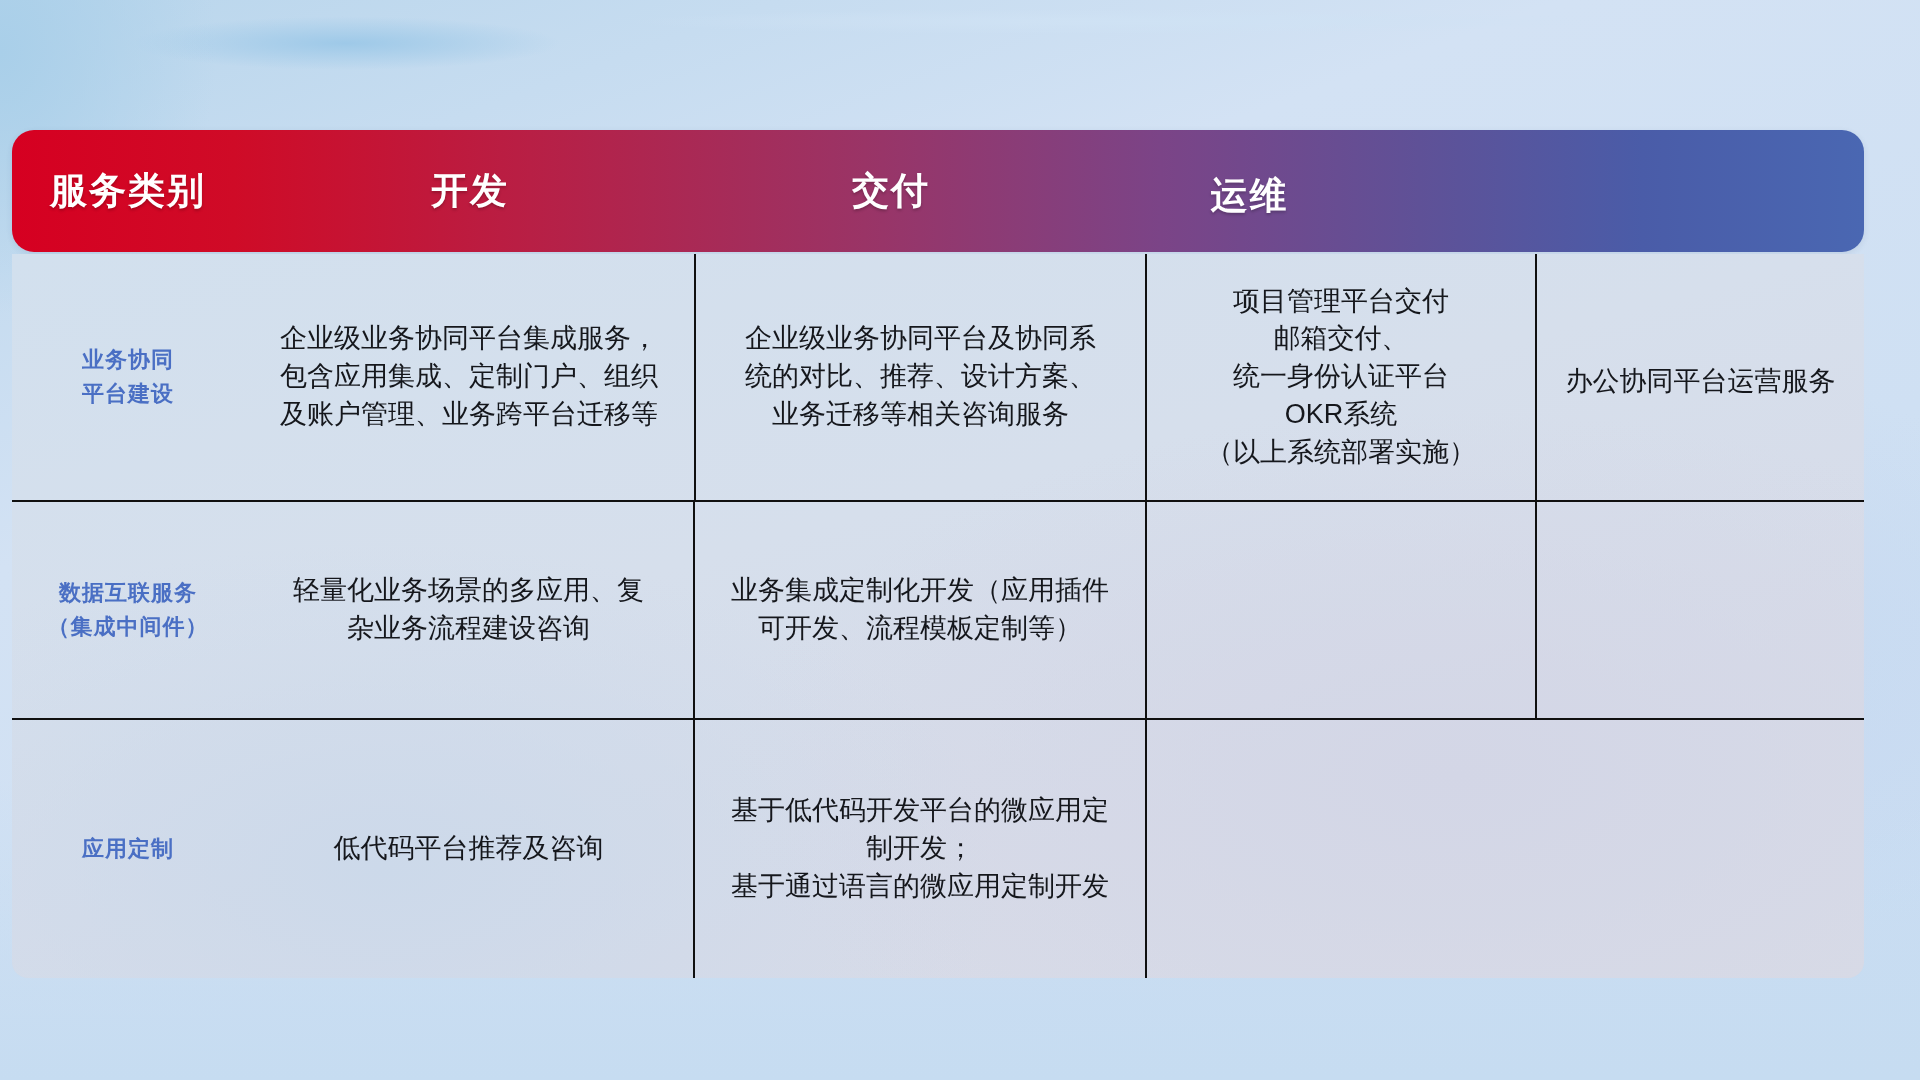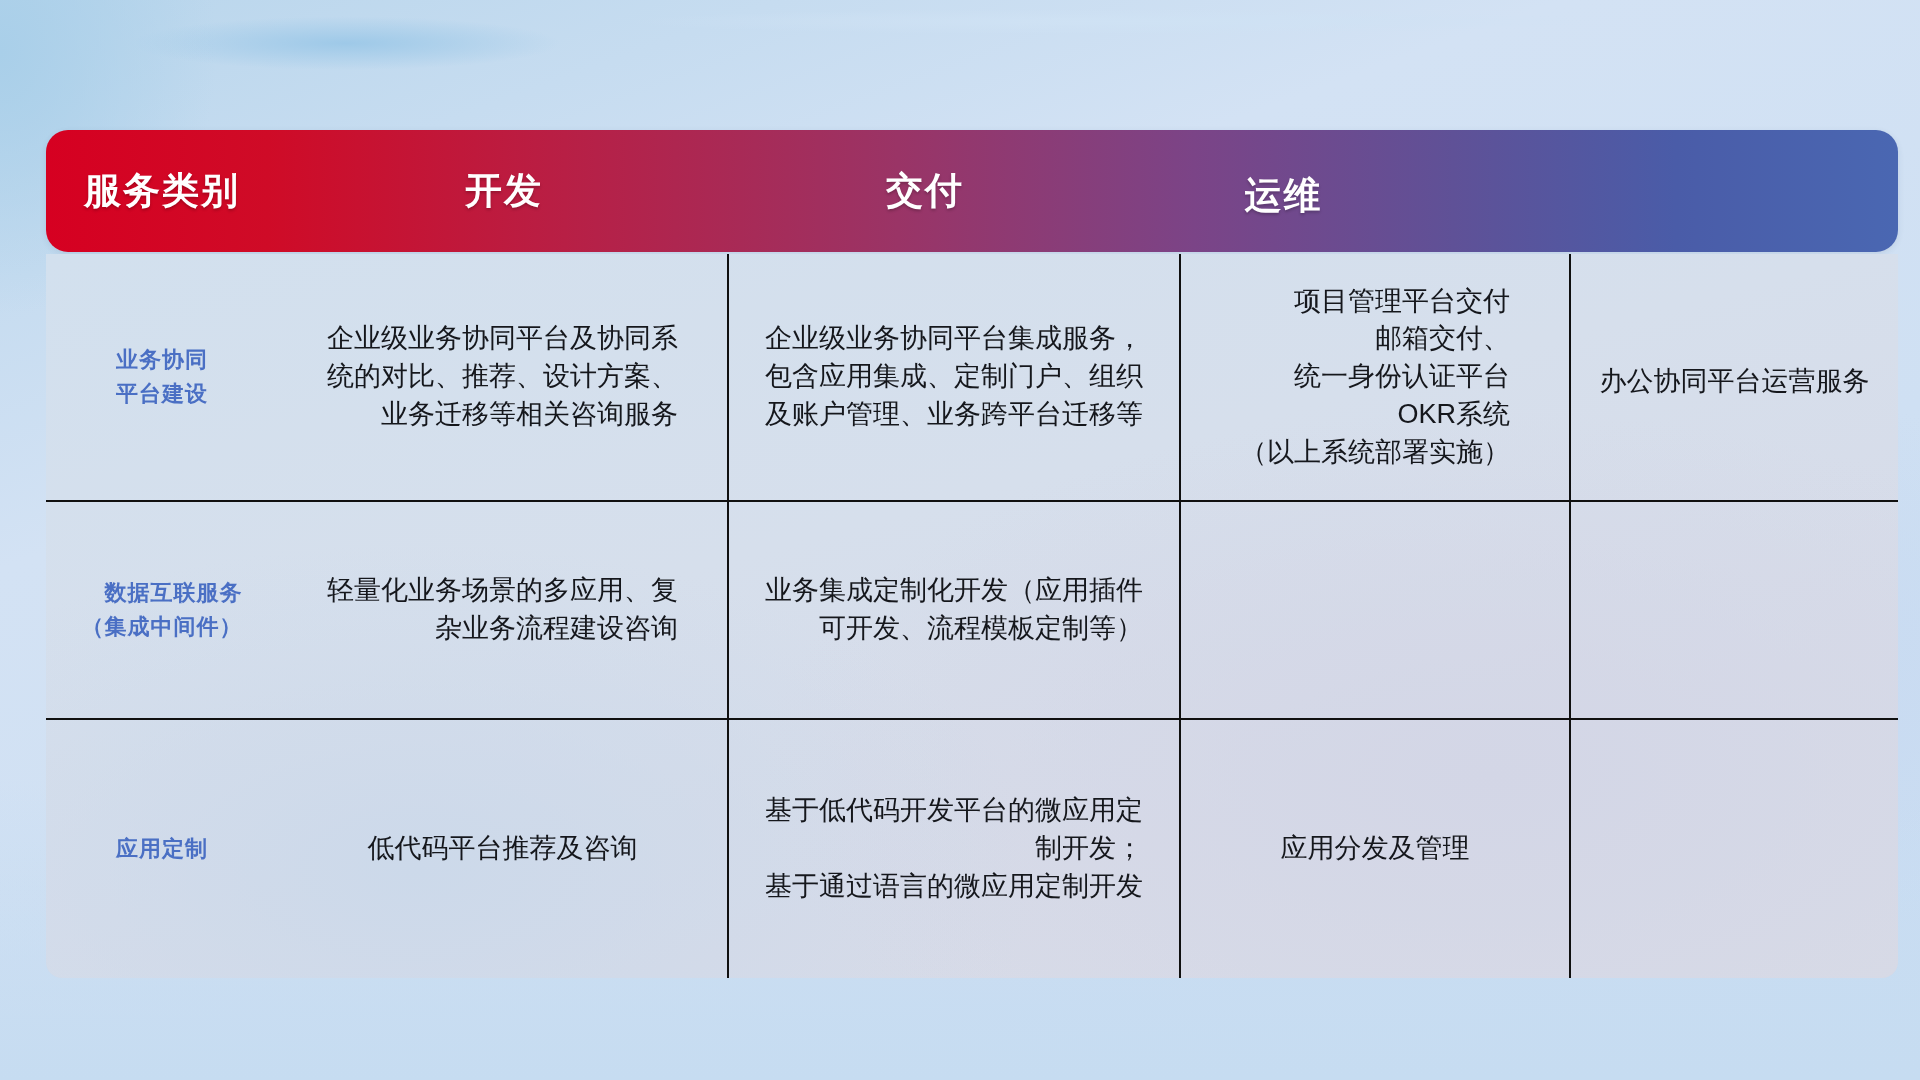--- a/index.html
+++ b/index.html
@@ -34,21 +34,21 @@
   }
   #bg-tint-bottom {
     position: absolute;
     left: 0; bottom: 0; width: 1920px; height: 300px;
     background: linear-gradient(180deg, rgba(199,219,241,0) 0%, #c6dcf1 100%);
   }
 
   
   #table-wrap {
     position: absolute;
-    left: 46px;
+    left: 12px;
     top: 130px;
     width: 1852px;
   }
 
   
   #table-header {
     position: relative;
     height: 122px;
     border-radius: 22px;
     background: linear-gradient(90deg,
@@ -89,21 +89,21 @@
   .trow {
     display: flex;
     position: relative;
   }
   .trow + .trow { border-top: 2.5px solid #101010; }
   .tcell {
     box-sizing: border-box;
     display: flex;
     align-items: center;
     justify-content: center;
-    text-align: right;
+    text-align: center;
     padding: 8px 12px;
     font-size: 27px;
     line-height: 1.40;
     color: #15171c;
     white-space: pre-line;
   }
   .tcell.cat {
     color: #4a6fc4;
     font-weight: bold;
     font-size: 22px;
@@ -138,26 +138,26 @@
     <div class="hcell c2">开发</div>
     <div class="hcell c3">交付</div>
     <div class="hcell c4">运维</div>
   </div>
 
   <div id="table-body">
 
     <div class="trow" id="row-0">
       <div class="tcell cat c0">业务协同
 平台建设</div>
+      <div class="tcell c2 b-right">企业级业务协同平台集成服务，
+包含应用集成、定制门户、组织
+及账户管理、业务跨平台迁移等</div>
       <div class="tcell c1 b-right">企业级业务协同平台及协同系
 统的对比、推荐、设计方案、
 业务迁移等相关咨询服务</div>
-      <div class="tcell c2 b-right">企业级业务协同平台集成服务，
-包含应用集成、定制门户、组织
-及账户管理、业务跨平台迁移等</div>
       <div class="tcell c3 b-right">项目管理平台交付
 邮箱交付、
 统一身份认证平台
 OKR系统
 （以上系统部署实施）</div>
       <div class="tcell c4">办公协同平台运营服务</div>
     </div>
 
     <div class="trow" id="row-1">
       <div class="tcell cat c0">数据互联服务
@@ -169,18 +169,17 @@
       <div class="tcell c3 b-right"></div>
       <div class="tcell c4"></div>
     </div>
 
     <div class="trow" id="row-2">
       <div class="tcell cat c0">应用定制</div>
       <div class="tcell c1 b-right">低代码平台推荐及咨询</div>
       <div class="tcell c2 b-right">基于低代码开发平台的微应用定
 制开发；
 基于通过语言的微应用定制开发</div>
-      <div class="tcell c3 b-right">应用分发及管理</div>
       <div class="tcell c4"></div>
     </div>
 
   </div>
 </div>
 
 </body></html>

